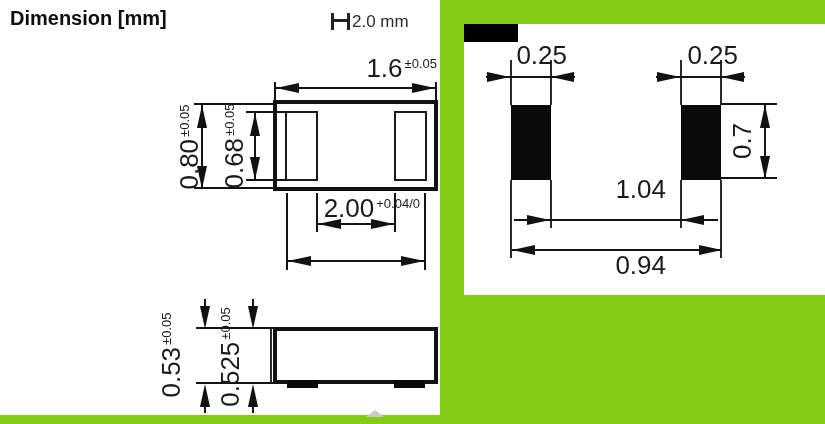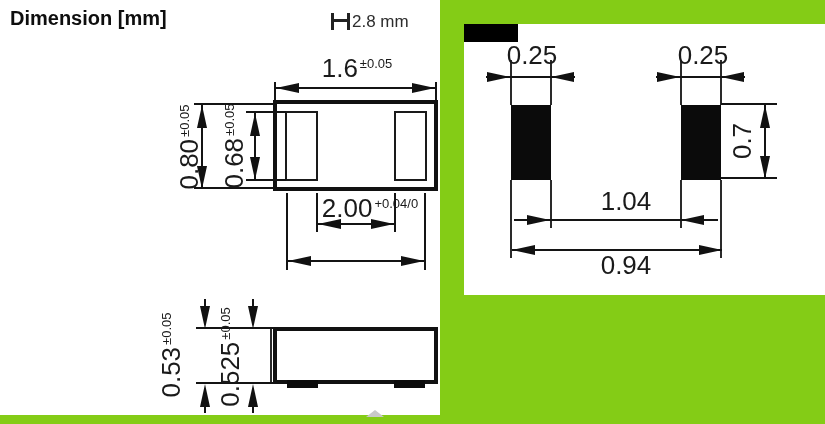--- a/index.html
+++ b/index.html
@@ -16,21 +16,21 @@
   .rect{position:absolute;border:4px solid #111;box-sizing:border-box;background:#fff;}
   .rect2{position:absolute;border:2px solid #1a1a1a;box-sizing:border-box;background:#fff;}
   .pad{position:absolute;background:#0b0b0b;}
   
   .ar,.al,.au,.ad{position:absolute;width:0;height:0;}
   .ar{border-top:5px solid transparent;border-bottom:5px solid transparent;border-left:23px solid #111;}
   .al{border-top:5px solid transparent;border-bottom:5px solid transparent;border-right:23px solid #111;}
   .au{border-left:5px solid transparent;border-right:5px solid transparent;border-bottom:23px solid #111;}
   .ad{border-left:5px solid transparent;border-right:5px solid transparent;border-top:23px solid #111;}
   
-  .dimtext{position:absolute;font-size:26px;line-height:26px;color:#1a1a1a;white-space:nowrap;text-align:center;}
+  .dimtext{position:absolute;font-size:26px;line-height:26px;color:#1a1a1a;white-space:nowrap;text-align:right;}
   .sup{font-size:13px;line-height:13px;position:relative;top:-9px;margin-left:2px;}
   .rot{transform:translate(-50%,-50%) rotate(-90deg);text-align:left;}
   .title{position:absolute;left:10px;top:7px;font-size:20px;font-weight:bold;color:#0e0e0e;}
   .scalelabel{position:absolute;left:352px;top:12px;font-size:17px;color:#2d2d2d;}
   .hglyph{position:absolute;left:331px;top:13px;width:13px;height:17px;
           border-left:3px solid #222;border-right:3px solid #222;}
   .hglyph .bar{position:absolute;left:0;right:0;top:6px;height:3px;background:#222;}
   .artifact{position:absolute;left:366px;top:410px;width:0;height:0;
             border-left:9px solid transparent;border-right:9px solid transparent;
             border-bottom:7px solid #c9c9c9;}
@@ -41,21 +41,21 @@
 <div class="screen">
 
   <div class="panel" style="left:0;top:0;width:440px;height:415px;"></div>
   <div class="panel" style="left:464px;top:24px;width:361px;height:271px;"></div>
   <div class="abs" style="left:464px;top:24px;width:54px;height:18px;background:#000;"></div>
 
   <div class="title">Dimension [mm]</div>
   <div class="hglyph">
       <div class="bar"></div>
     </div>
-  <div class="scalelabel">2.8 mm</div>
+  <div class="scalelabel">2.0 mm</div>
 
   <div class="vl" style="left:274px;top:82px;height:19px;"></div>
   <div class="vl" style="left:435px;top:82px;height:19px;"></div>
   <div class="hl" style="left:276px;top:87px;width:159px;"></div>
   <div class="al" style="left:276px;top:83px;"></div>
   <div class="ar" style="left:412px;top:83px;"></div>
   <div class="dimtext" style="left:277px;top:55px;width:160px;"><span>1.6</span><span class="sup">±0.05</span></div>
 
   <div class="rect" style="left:273px;top:100px;width:165px;height:91px;"></div>
   <div class="rect2" style="left:285px;top:111px;width:33px;height:70px;"></div>
@@ -131,21 +131,21 @@
   <div class="vl" style="left:764px;top:105px;height:73px;"></div>
   <div class="au" style="left:760px;top:105px;"></div>
   <div class="ad" style="left:760px;top:156px;"></div>
   <div class="dimtext rot" style="left:742px;top:141px;"><span>0.7</span></div>
 
   <div class="vl thin" style="left:550px;top:180px;height:48px;"></div>
   <div class="vl thin" style="left:680px;top:180px;height:48px;"></div>
   <div class="hl" style="left:514px;top:219px;width:204px;"></div>
   <div class="ar" style="left:527px;top:215px;"></div>
   <div class="al" style="left:681px;top:215px;"></div>
-  <div class="dimtext" style="left:586px;top:188px;width:80px;"><span>1.04</span></div>
+  <div class="dimtext" style="left:586px;top:176px;width:80px;"><span>1.04</span></div>
 
   <div class="vl thin" style="left:510px;top:180px;height:78px;"></div>
   <div class="vl thin" style="left:720px;top:180px;height:78px;"></div>
   <div class="hl" style="left:512px;top:249px;width:210px;"></div>
   <div class="al" style="left:512px;top:245px;"></div>
   <div class="ar" style="left:699px;top:245px;"></div>
   <div class="dimtext" style="left:586px;top:252px;width:80px;"><span>0.94</span></div>
 
 </div>
 

